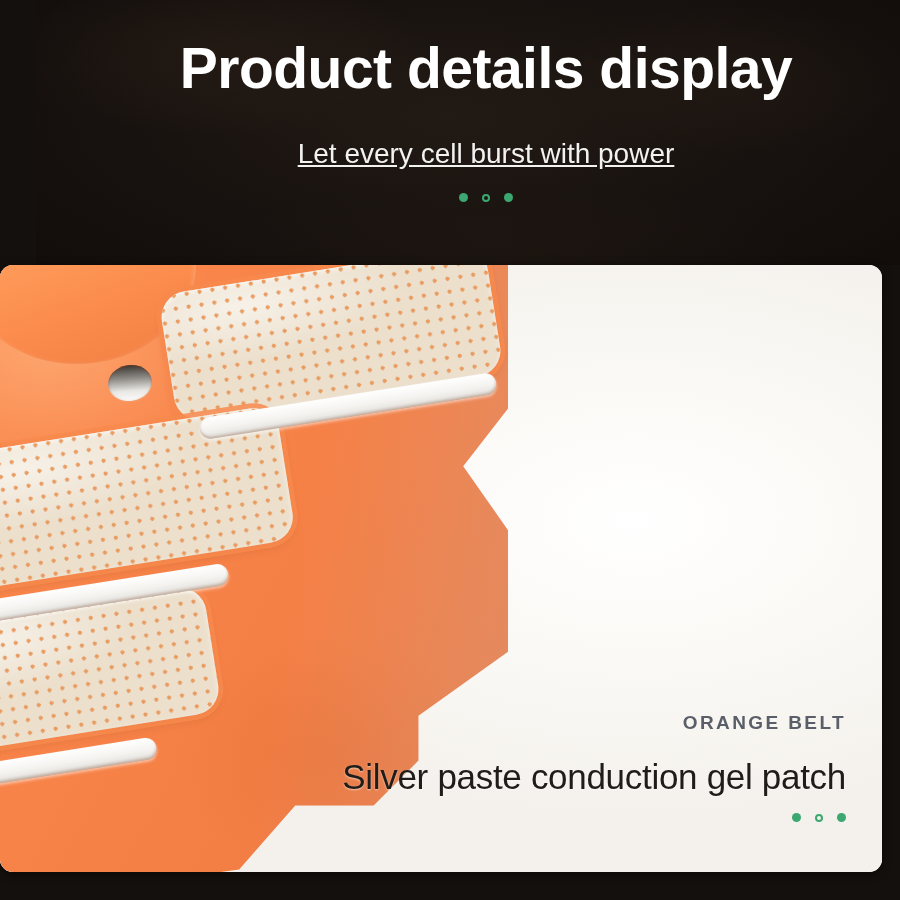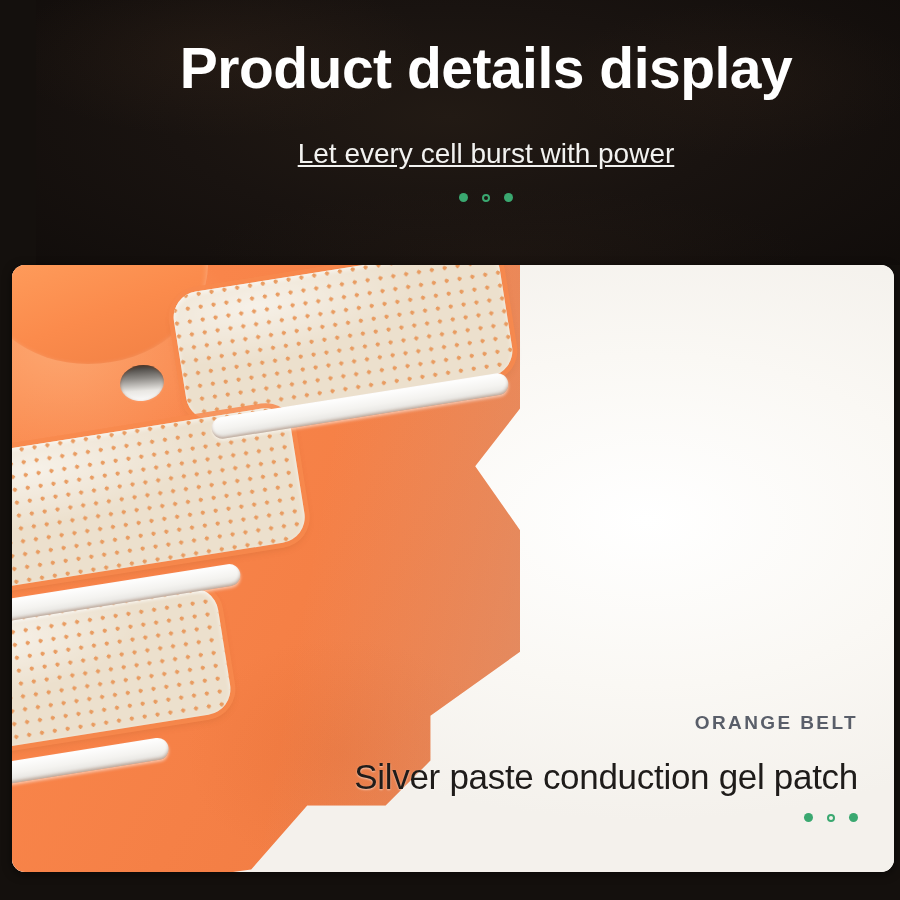--- a/index.html
+++ b/index.html
@@ -42,21 +42,21 @@
   }
   .dots{
     position:absolute;display:flex;align-items:center;gap:14px;
   }
   .dots.hero-dots{left:0;top:193px;width:900px;justify-content:center;}
   .dot{width:9px;height:9px;border-radius:50%;background:#3aa870;}
   .dot.hollow{background:transparent;border:2.5px solid #3aa870;width:4px;height:4px;}
 
   
   .card{
-    position:absolute;left:12px;top:265px;width:882px;height:607px;
+    position:absolute;left:0;top:265px;width:882px;height:607px;
     border-radius:13px;overflow:hidden;
     background:linear-gradient(105deg,#faf8f4 0%,#f8f6f2 42%,#f6f4ef 100%);
     box-shadow:0 2px 10px rgba(0,0,0,.55);
   }
   .card-bg{
     position:absolute;inset:0;
     background:
       radial-gradient(ellipse 520px 300px at 72% 42%, #ffffff 0%, #faf8f4 55%, #f4f1ec 100%);
   }
 

